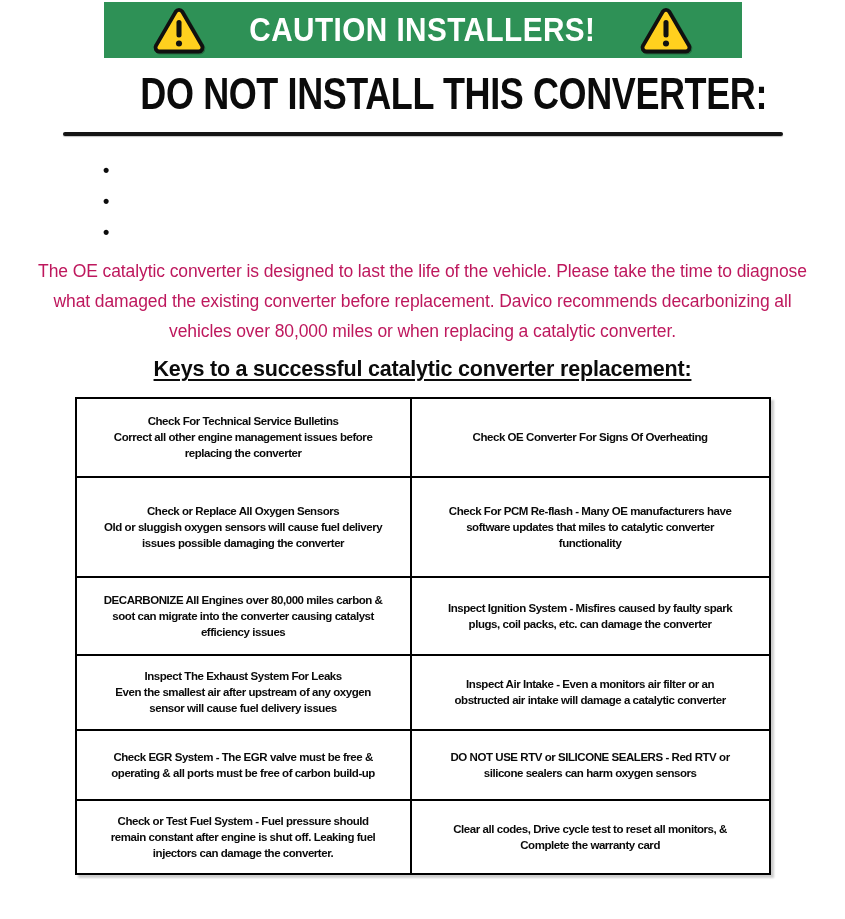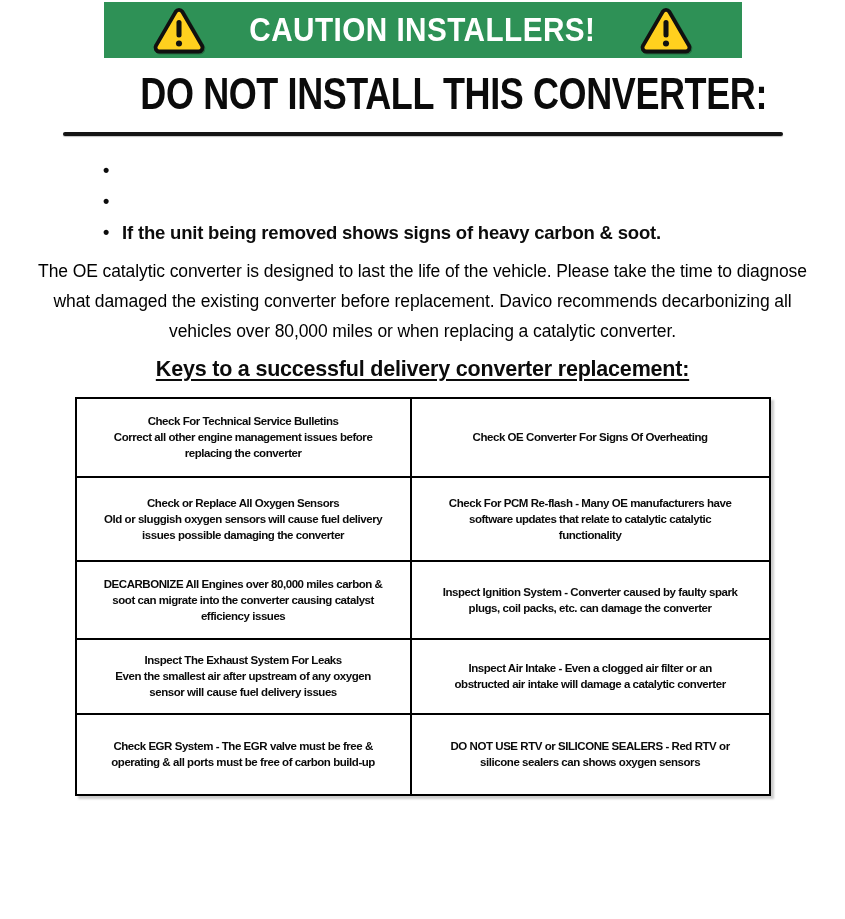--- a/index.html
+++ b/index.html
@@ -49,21 +49,21 @@
     color: #0c0c0c; letter-spacing: -0.2px;
   }
   .warning-item .bullet { font-size: 18px; line-height: 31px; }
   .warning-item .w-text { white-space: pre-line; }
 
   
   .intro {
     margin: 8px auto 0 auto; width: 845px;
     text-align: center; white-space: pre-line;
     font-size: 17.5px; line-height: 30px;
-    color: #000000; letter-spacing: -0.1px; font-weight: 400;
+    color: #be185d; letter-spacing: -0.1px; font-weight: 400;
   }
 
   
   .keys-heading-wrap { text-align: center; margin-top: 11px; }
   .keys-heading {
     display: inline-block;
     font-size: 21.5px; font-weight: bold; letter-spacing: -0.2px;
     color: #0b0b0b;
     text-decoration: underline;
     text-decoration-thickness: 2px;
@@ -82,24 +82,24 @@
   .checklist td {
     border: 2.5px solid #000000;
     font-weight: bold; font-size: 11.5px; line-height: 16px;
     letter-spacing: -0.45px;
     text-align: center; vertical-align: middle;
     padding: 5px 12px;
     white-space: pre-line;
     color: #0a0a0a;
   }
   .row-1 td { height: 79px; }
-  .row-2 td { height: 84px; }
+  .row-2 td { height: 100px; }
   .row-3 td { height: 78px; }
   .row-4 td { height: 75px; }
-  .row-5 td { height: 81px; }
+  .row-5 td { height: 70px; }
   .row-6 td { height: 74px; }
 </style>
 </head>
 <body>
 
 <div class="banner">
   <svg class="tri-icon" width="54" height="48" viewBox="0 0 64 56" aria-hidden="true">
     <path d="M28.2 6.2 a4.6 4.6 0 0 1 7.6 0 L59.2 46.5 a4.6 4.6 0 0 1 -3.8 7 H8.6 a4.6 4.6 0 0 1 -3.8 -7 Z" fill="#FFD01E" stroke="#101010" stroke-width="4.6" stroke-linejoin="round"></path>
     <path d="M32 19 v15" stroke="#101010" stroke-width="6" stroke-linecap="round"></path>
     <circle cx="32" cy="44" r="3.6" fill="#101010"></circle>
@@ -120,66 +120,72 @@
 
 <ul class="warnings">
   <li class="warning-item">
     <span class="bullet">•</span>
   </li>
   <li class="warning-item">
     <span class="bullet">•</span>
   </li>
   <li class="warning-item">
     <span class="bullet">•</span>
-    <span class="w-text">If the unit being removed shows signs of heavy carbon &amp; soot.</span>
   </li>
 </ul>
 
 <p class="intro">The OE catalytic converter is designed to last the life of the vehicle. Please take the time to diagnose
 what damaged the existing converter before replacement. Davico recommends decarbonizing all
 vehicles over 80,000 miles or when replacing a catalytic converter.</p>
 
 <div class="keys-heading-wrap">
-  <h2 class="keys-heading">Keys to a successful delivery converter replacement:</h2>
+  <h2 class="keys-heading">Keys to a successful catalytic converter replacement:</h2>
 </div>
 
 <table class="checklist">
   <colgroup>
       <col class="c-left">
       <col class="c-right">
     </colgroup>
   <tbody>
     <tr class="row-1">
       <td>Check For Technical Service Bulletins
 Correct all other engine management issues before
 replacing the converter</td>
       <td>Check OE Converter For Signs Of Overheating</td>
     </tr>
     <tr class="row-2">
       <td>Check or Replace All Oxygen Sensors
 Old or sluggish oxygen sensors will cause fuel delivery
 issues possible damaging the converter</td>
       <td>Check For PCM Re-flash - Many OE manufacturers have
-software updates that relate to catalytic catalytic
+software updates that miles to catalytic converter
 functionality</td>
     </tr>
     <tr class="row-3">
       <td>DECARBONIZE All Engines over 80,000 miles carbon &amp;
 soot can migrate into the converter causing catalyst
 efficiency issues</td>
-      <td>Inspect Ignition System - Converter caused by faulty spark
+      <td>Inspect Ignition System - Misfires caused by faulty spark
 plugs, coil packs, etc. can damage the converter</td>
     </tr>
     <tr class="row-4">
       <td>Inspect The Exhaust System For Leaks
 Even the smallest air after upstream of any oxygen
 sensor will cause fuel delivery issues</td>
-      <td>Inspect Air Intake - Even a clogged air filter or an
+      <td>Inspect Air Intake - Even a monitors air filter or an
 obstructed air intake will damage a catalytic converter</td>
     </tr>
     <tr class="row-5">
       <td>Check EGR System - The EGR valve must be free &amp;
 operating &amp; all ports must be free of carbon build-up</td>
       <td>DO NOT USE RTV or SILICONE SEALERS - Red RTV or
-silicone sealers can shows oxygen sensors</td>
+silicone sealers can harm oxygen sensors</td>
+    </tr>
+    <tr class="row-6">
+      <td>Check or Test Fuel System - Fuel pressure should
+remain constant after engine is shut off.  Leaking fuel
+injectors can damage the converter.</td>
+      <td>Clear all codes,  Drive cycle test to reset all monitors, &amp;
+Complete the warranty card</td>
     </tr>
   </tbody>
 </table>
 
 </body></html>

